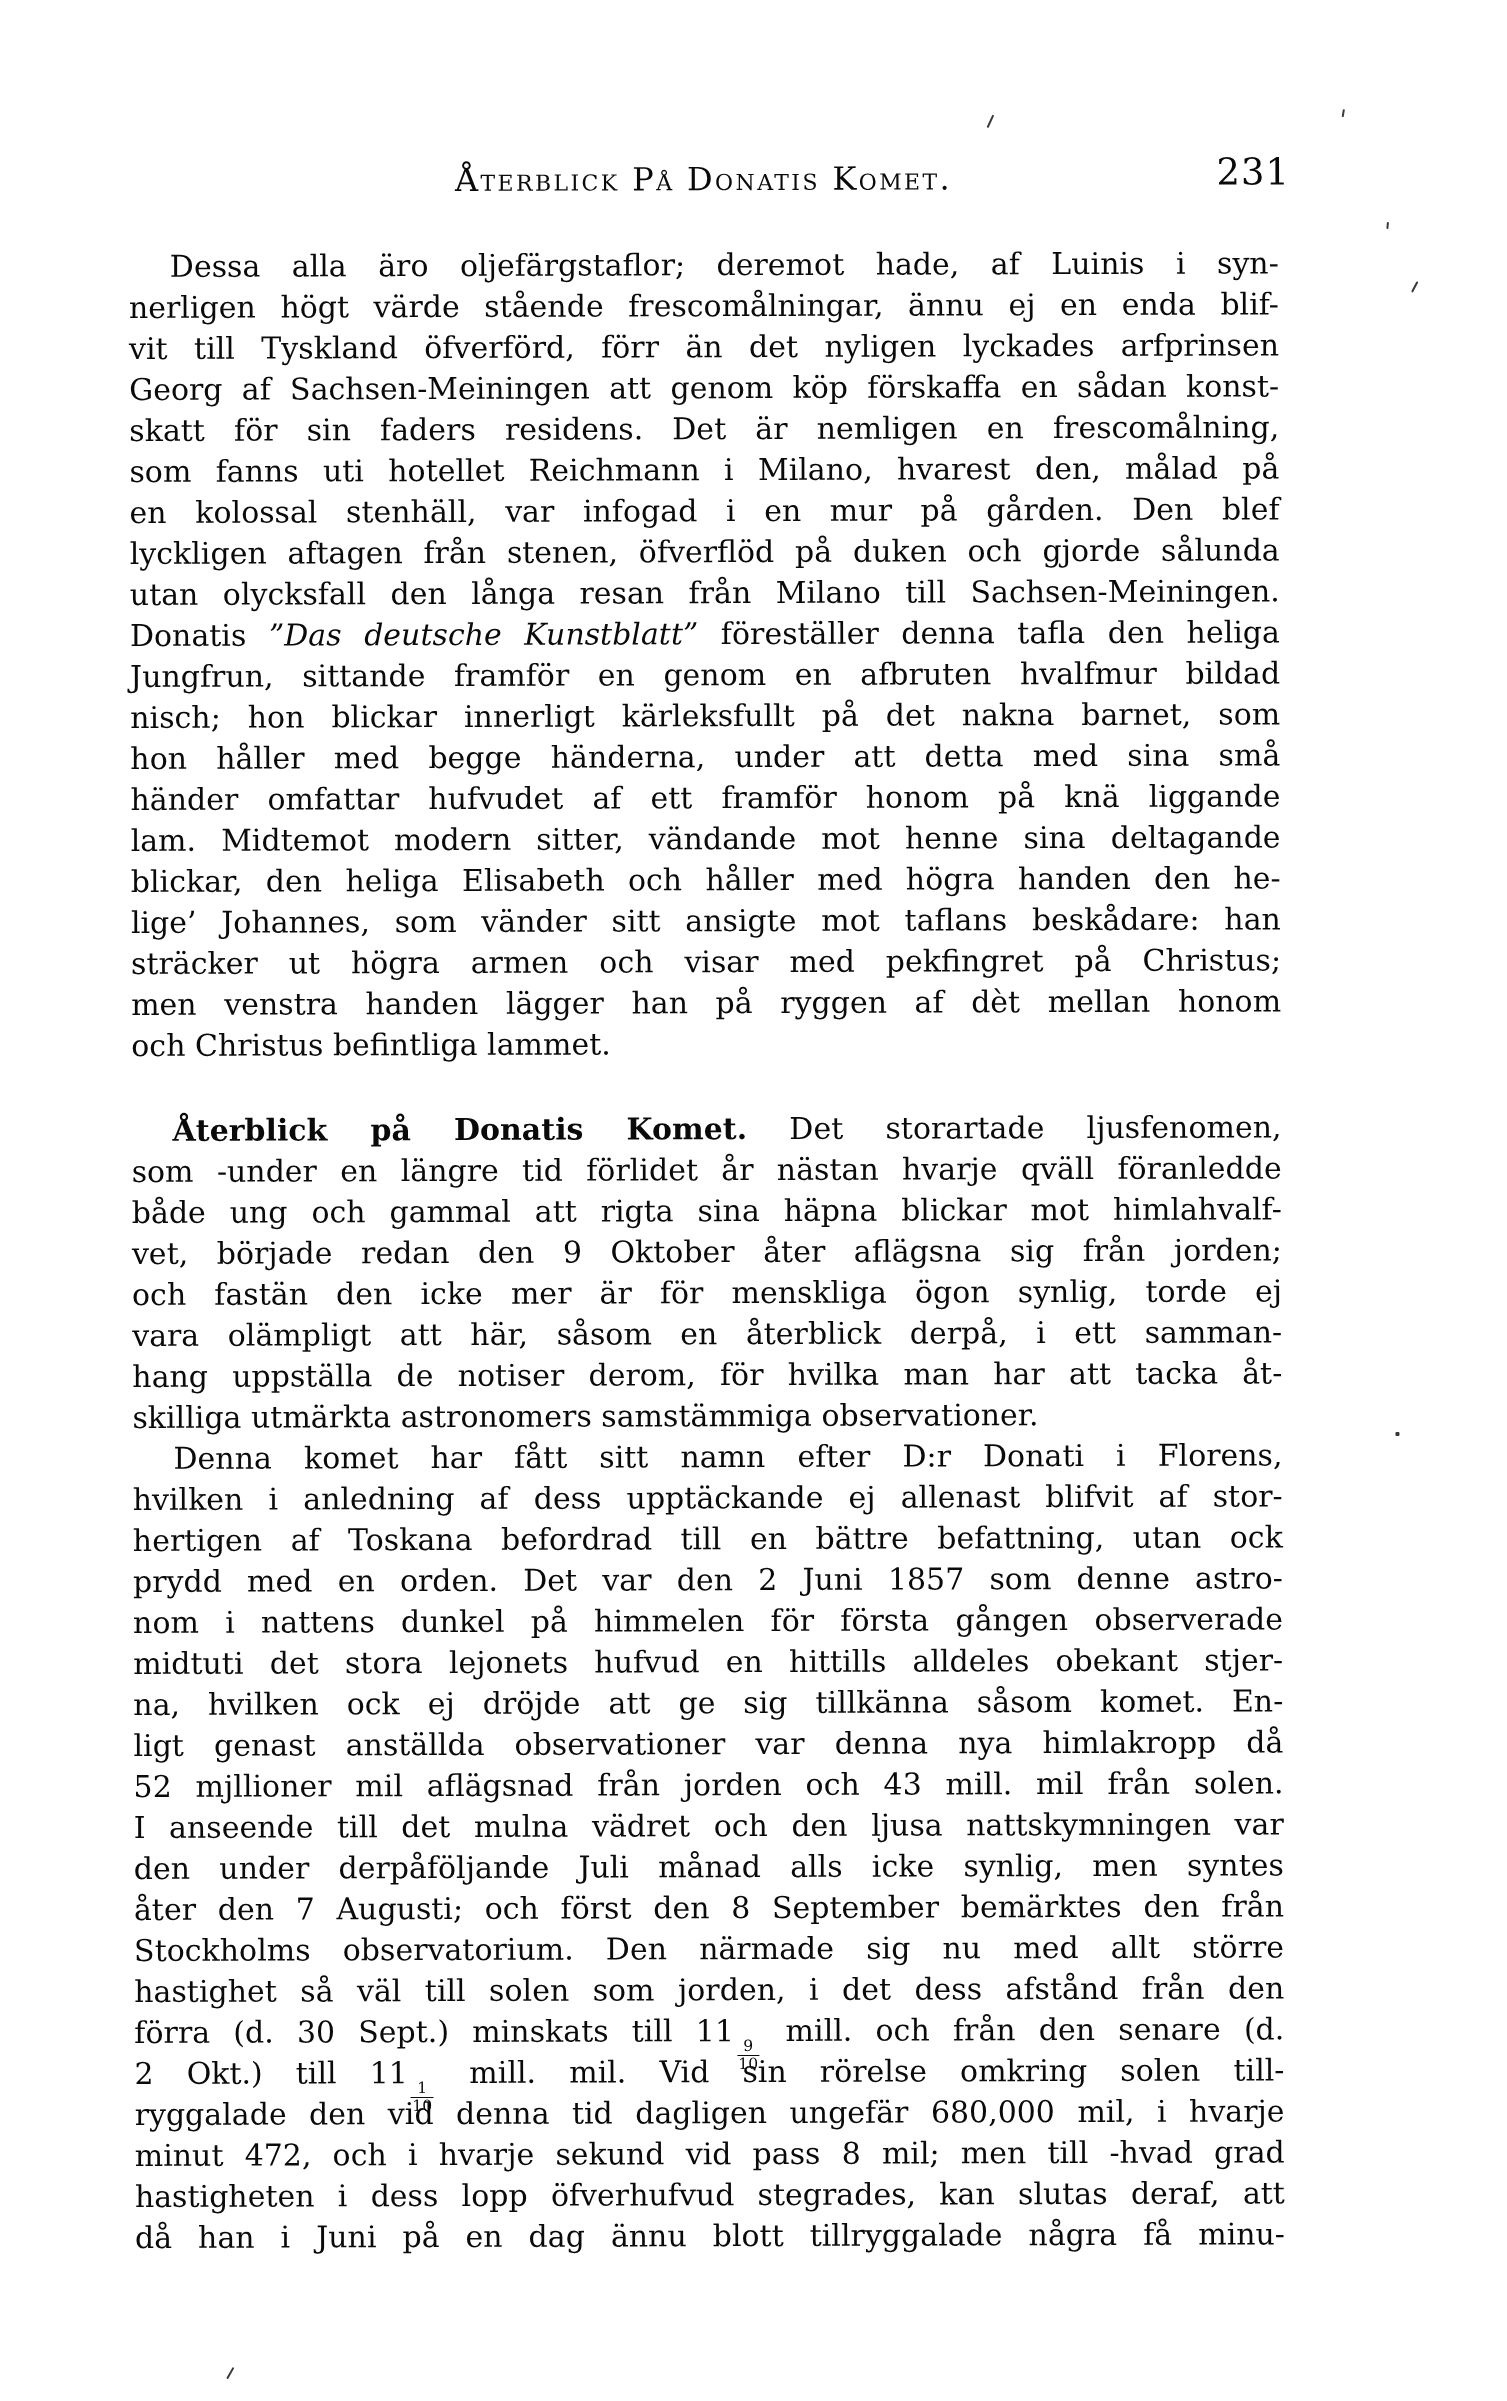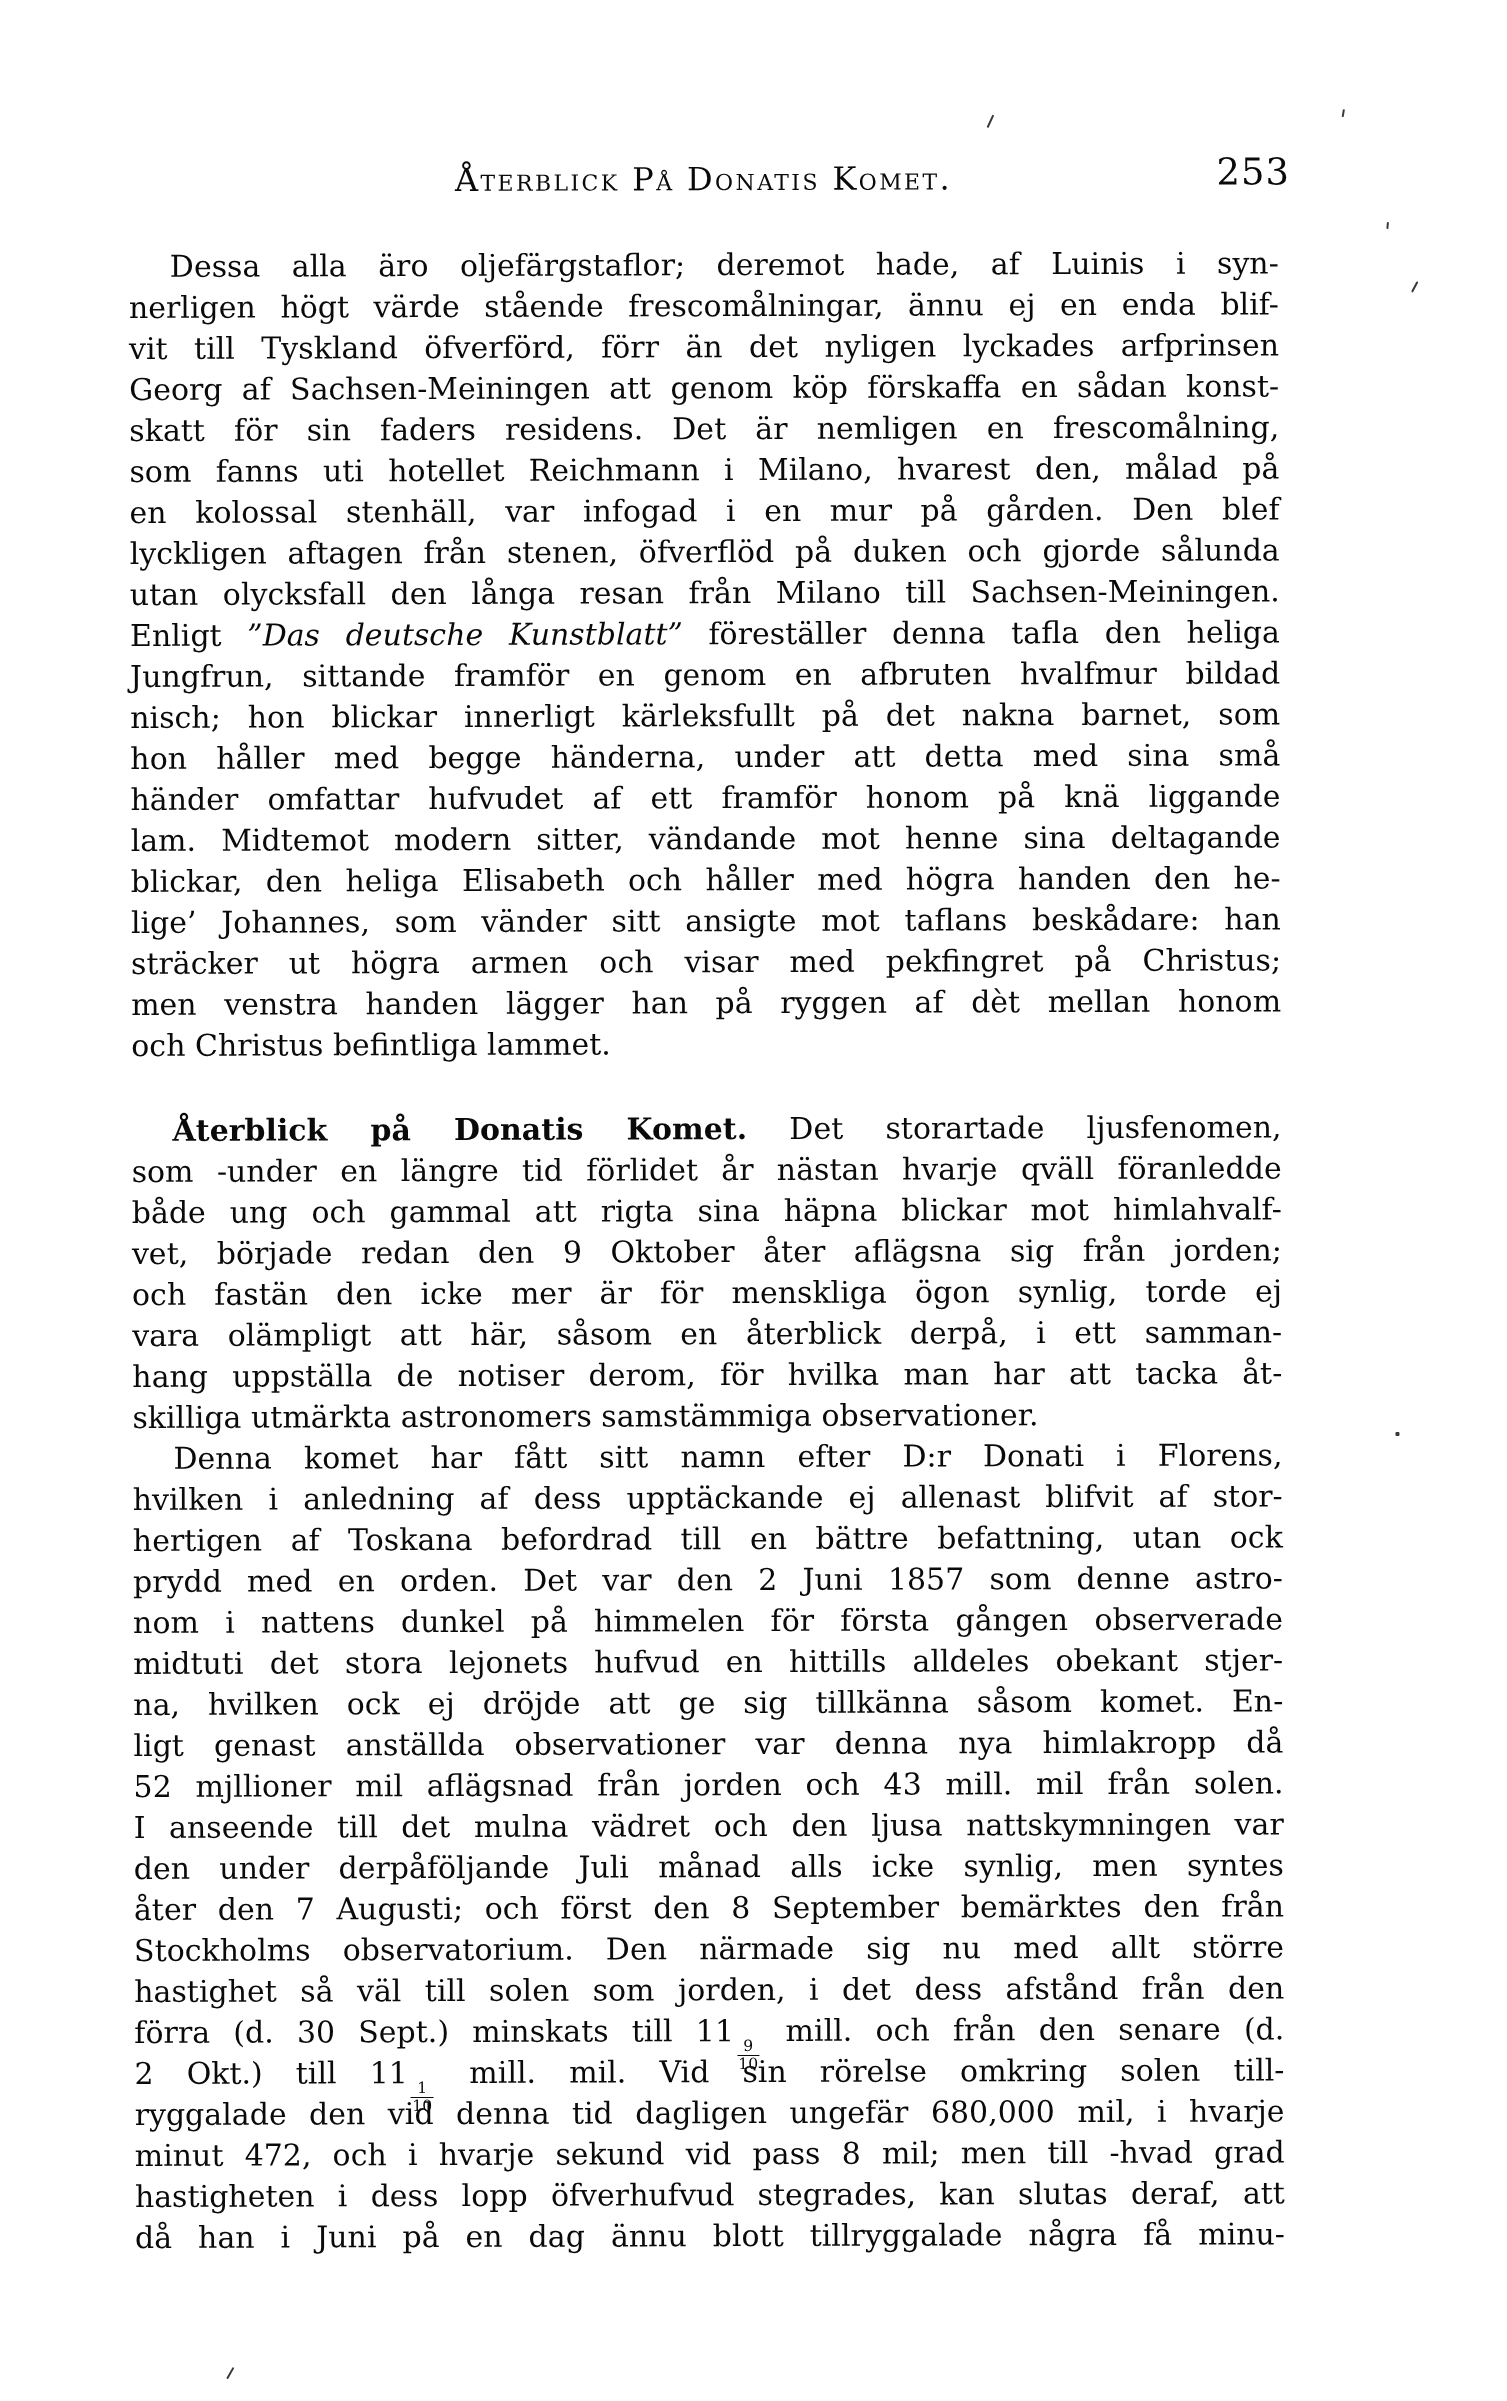--- a/index.html
+++ b/index.html
@@ -34,34 +34,34 @@
   .mark{position:absolute;background:#161616;border-radius:1px;opacity:.85;}
 </style>
 </head>
 <body>
 
 <div class="stage">
   <div class="sheet">
 
     <div class="pagehead">
       <div class="ptitle">Återblick På Donatis Komet.</div>
-      <div class="pnum">253</div>
+      <div class="pnum">231</div>
     </div>
 
     <div class="pbody">
         <div class="tline indent"><span>Dessa alla äro oljefärgstaflor; deremot hade, af Luinis i syn-</span></div>
         <div class="tline"><span>nerligen högt värde stående frescomålningar, ännu ej en enda blif-</span></div>
         <div class="tline"><span>vit till Tyskland öfverförd, förr än det nyligen lyckades arfprinsen</span></div>
         <div class="tline"><span>Georg af Sachsen-Meiningen att genom köp förskaffa en sådan konst-</span></div>
         <div class="tline"><span>skatt för sin faders residens. Det är nemligen en frescomålning,</span></div>
         <div class="tline"><span>som fanns uti hotellet Reichmann i Milano, hvarest den, målad på</span></div>
         <div class="tline"><span>en kolossal stenhäll, var infogad i en mur på gården. Den blef</span></div>
         <div class="tline"><span>lyckligen aftagen från stenen, öfverflöd på duken och gjorde sålunda</span></div>
         <div class="tline"><span>utan olycksfall den långa resan från Milano till Sachsen-Meiningen.</span></div>
-        <div class="tline"><span>Enligt </span><span class="it">”Das deutsche Kunstblatt”</span><span> föreställer denna tafla den heliga</span></div>
+        <div class="tline"><span>Donatis </span><span class="it">”Das deutsche Kunstblatt”</span><span> föreställer denna tafla den heliga</span></div>
         <div class="tline"><span>Jungfrun, sittande framför en genom en afbruten hvalfmur bildad</span></div>
         <div class="tline"><span>nisch; hon blickar innerligt kärleksfullt på det nakna barnet, som</span></div>
         <div class="tline"><span>hon håller med begge händerna, under att detta med sina små</span></div>
         <div class="tline"><span>händer omfattar hufvudet af ett framför honom på knä liggande</span></div>
         <div class="tline"><span>lam. Midtemot modern sitter, vändande mot henne sina deltagande</span></div>
         <div class="tline"><span>blickar, den heliga Elisabeth och håller med högra handen den he-</span></div>
         <div class="tline"><span>lige’ Johannes, som vänder sitt ansigte mot taflans beskådare: han</span></div>
         <div class="tline"><span>sträcker ut högra armen och visar med pekfingret på Christus;</span></div>
         <div class="tline"><span>men venstra handen lägger han på ryggen af dèt mellan honom</span></div>
         <div class="tline pend"><span>och Christus befintliga lammet.</span></div>

